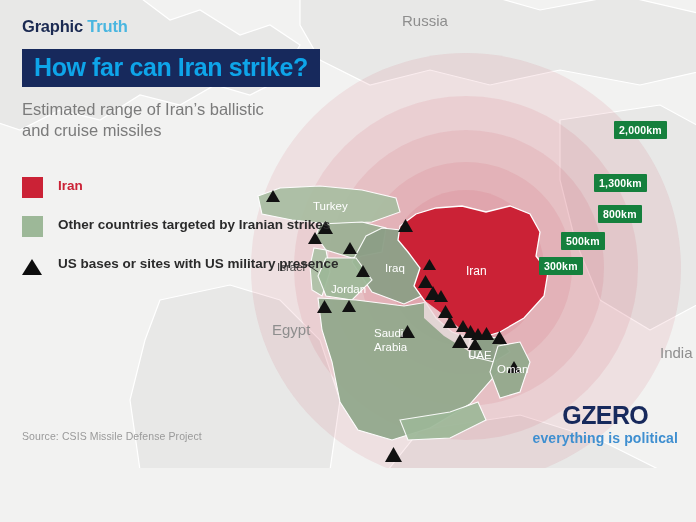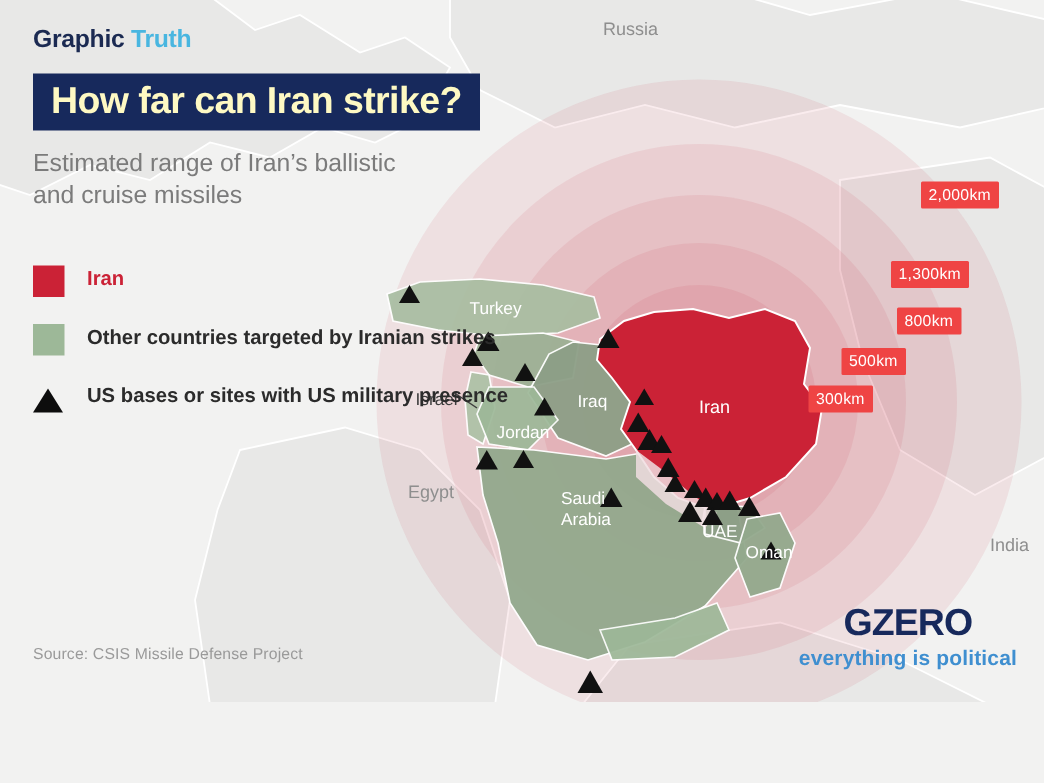--- a/index.html
+++ b/index.html
@@ -15,21 +15,21 @@
   #mapsvg{position:absolute;left:0;top:0;width:696px;height:522px;}
 
   
   .header{position:absolute;left:22px;top:18px;z-index:40;}
   .gt-logo{font-size:16.5px;font-weight:bold;letter-spacing:-0.2px;line-height:1;}
   .gt-logo .g1{color:#1b2a52;}
   .gt-logo .g2{color:#49b6e0;}
 
   .title-banner{
     display:inline-block;margin-top:14px;
-    background:#17295c;color:#fef9c3;
+    background:#17295c;color:#0ea5e9;
     font-size:25px;font-weight:bold;letter-spacing:-0.4px;
     padding:5px 12px 7px 12px;line-height:1.05;
     white-space:nowrap;
   }
   .subtitle{
     margin-top:12px;color:#7b7b7b;font-size:16.5px;line-height:1.28;
     font-weight:normal;max-width:250px;
   }
 
   
@@ -44,29 +44,29 @@
     content:"";position:absolute;left:0;top:3px;
     border-left:10.5px solid transparent;border-right:10.5px solid transparent;
     border-bottom:16px solid #0d0d0d;
   }
   .legend-label{font-size:13.5px;line-height:1.24;color:#2b2b2b;font-weight:bold;padding-top:2px;}
   .legend-label.red{color:#cb2236;font-weight:bold;}
 
   
   .badge{
     position:absolute;z-index:35;
-    background:#ef4444;color:#ffffff;
-    font-size:10.5px;font-weight:normal;letter-spacing:0.2px;
+    background:#15803d;color:#ffffff;
+    font-size:10.5px;font-weight:bold;letter-spacing:0.2px;
     padding:2.5px 5px 3px 5px;white-space:nowrap;border-radius:1px;
   }
 
   
   .mlabel{position:absolute;z-index:30;white-space:nowrap;pointer-events:none;}
   .lbl-white{color:#ffffff;font-size:11.5px;}
-  .lbl-gray{color:#8e8e8e;font-size:12px;}
+  .lbl-gray{color:#8e8e8e;font-size:15px;}
   .lbl-dark{color:#3d3d3d;font-size:11.5px;}
   .lbl-iran{color:#ffffff;font-size:12px;}
 
   
   .source{
     position:absolute;left:22px;bottom:26px;z-index:40;
     color:#9a9a9a;font-size:10.5px;letter-spacing:0.1px;
   }
   .gzero{position:absolute;right:18px;bottom:22px;z-index:40;text-align:center;}
   .gzero-word{color:#17295c;font-size:25px;font-weight:bold;letter-spacing:-0.6px;line-height:1;}
@@ -192,21 +192,21 @@
   <div id="badges">
       <div class="badge" style="left: 614px; top: 121px;">2,000km</div>
       <div class="badge" style="left: 594px; top: 174px;">1,300km</div>
       <div class="badge" style="left: 598px; top: 205px;">800km</div>
       <div class="badge" style="left: 561px; top: 232px;">500km</div>
       <div class="badge" style="left: 539px; top: 257px;">300km</div>
     </div>
 
   <div id="maplabels">
       <div class="mlabel lbl-gray" style="left: 402px; top: 12px;">Russia</div>
-      <div class="mlabel lbl-gray" style="left: 660px; top: 356px;">India</div>
+      <div class="mlabel lbl-gray" style="left: 660px; top: 344px;">India</div>
       <div class="mlabel lbl-gray" style="left: 272px; top: 321px; text-align: right;">Egypt</div>
       <div class="mlabel lbl-white" style="left: 313px; top: 200px;">Turkey</div>
       <div class="mlabel lbl-dark" style="left: 277px; top: 261px;">Israel</div>
       <div class="mlabel lbl-white" style="left: 331px; top: 283px;">Jordan</div>
       <div class="mlabel lbl-white" style="left: 385px; top: 262px;">Iraq</div>
       <div class="mlabel lbl-iran" style="left: 466px; top: 264px;">Iran</div>
       <div class="mlabel lbl-white" style="left: 374px; top: 327px;">Saudi</div>
       <div class="mlabel lbl-white" style="left: 374px; top: 341px;">Arabia</div>
       <div class="mlabel lbl-white" style="left: 468px; top: 349px;">UAE</div>
       <div class="mlabel lbl-white" style="left: 497px; top: 363px;">Oman</div>

